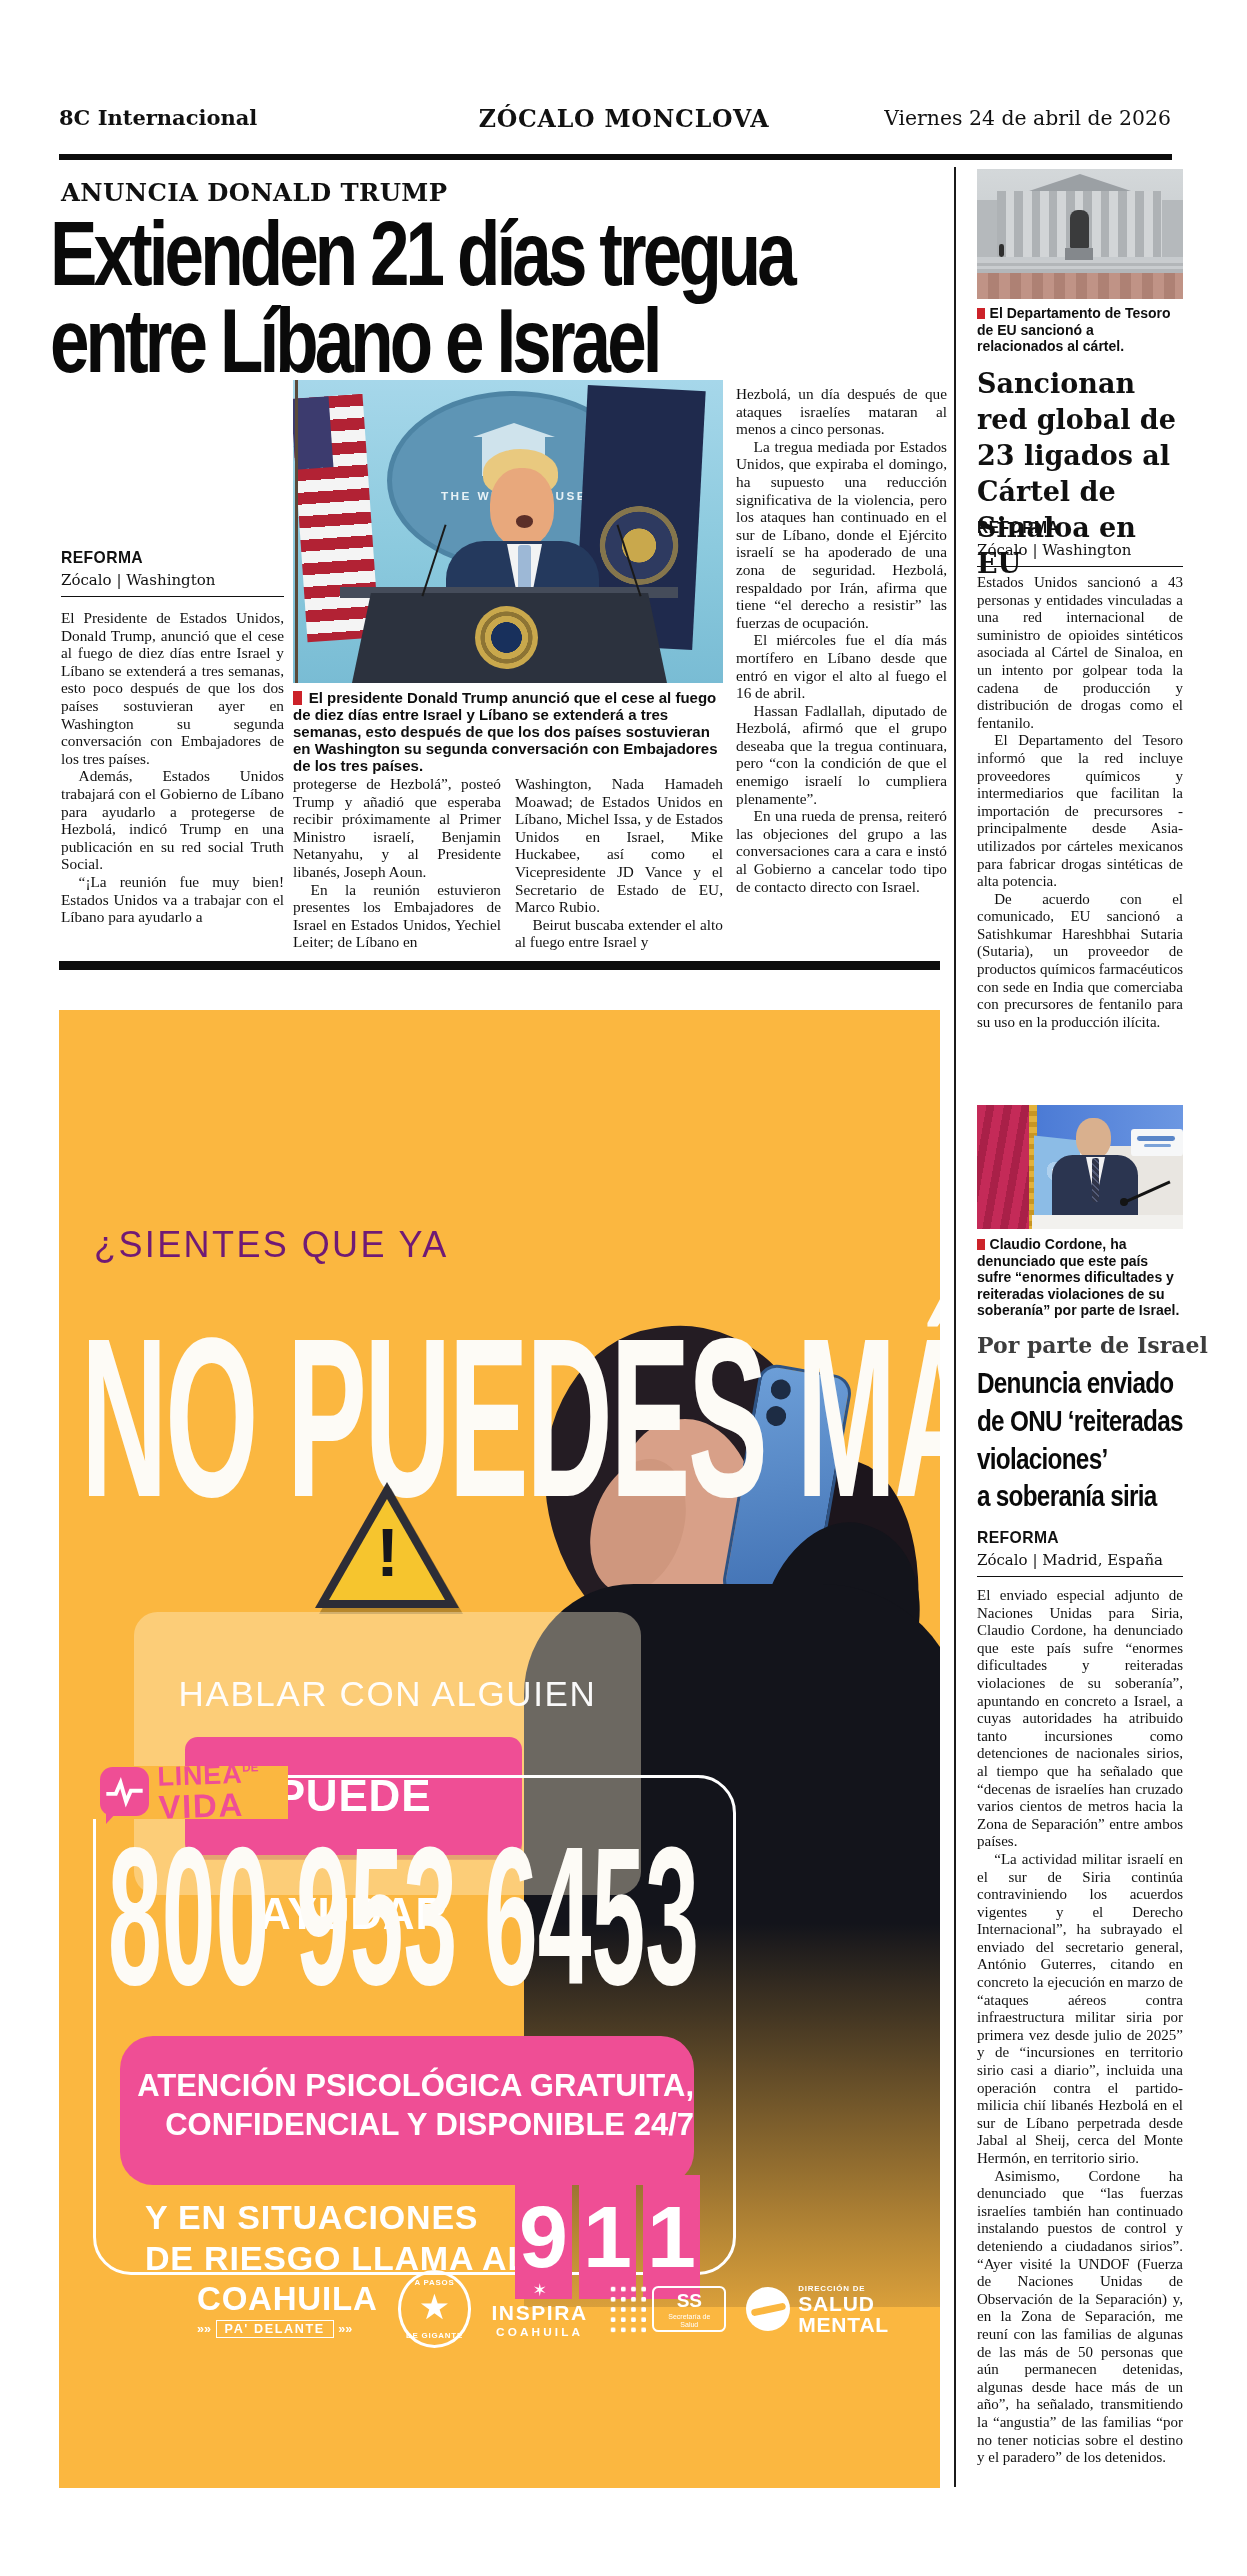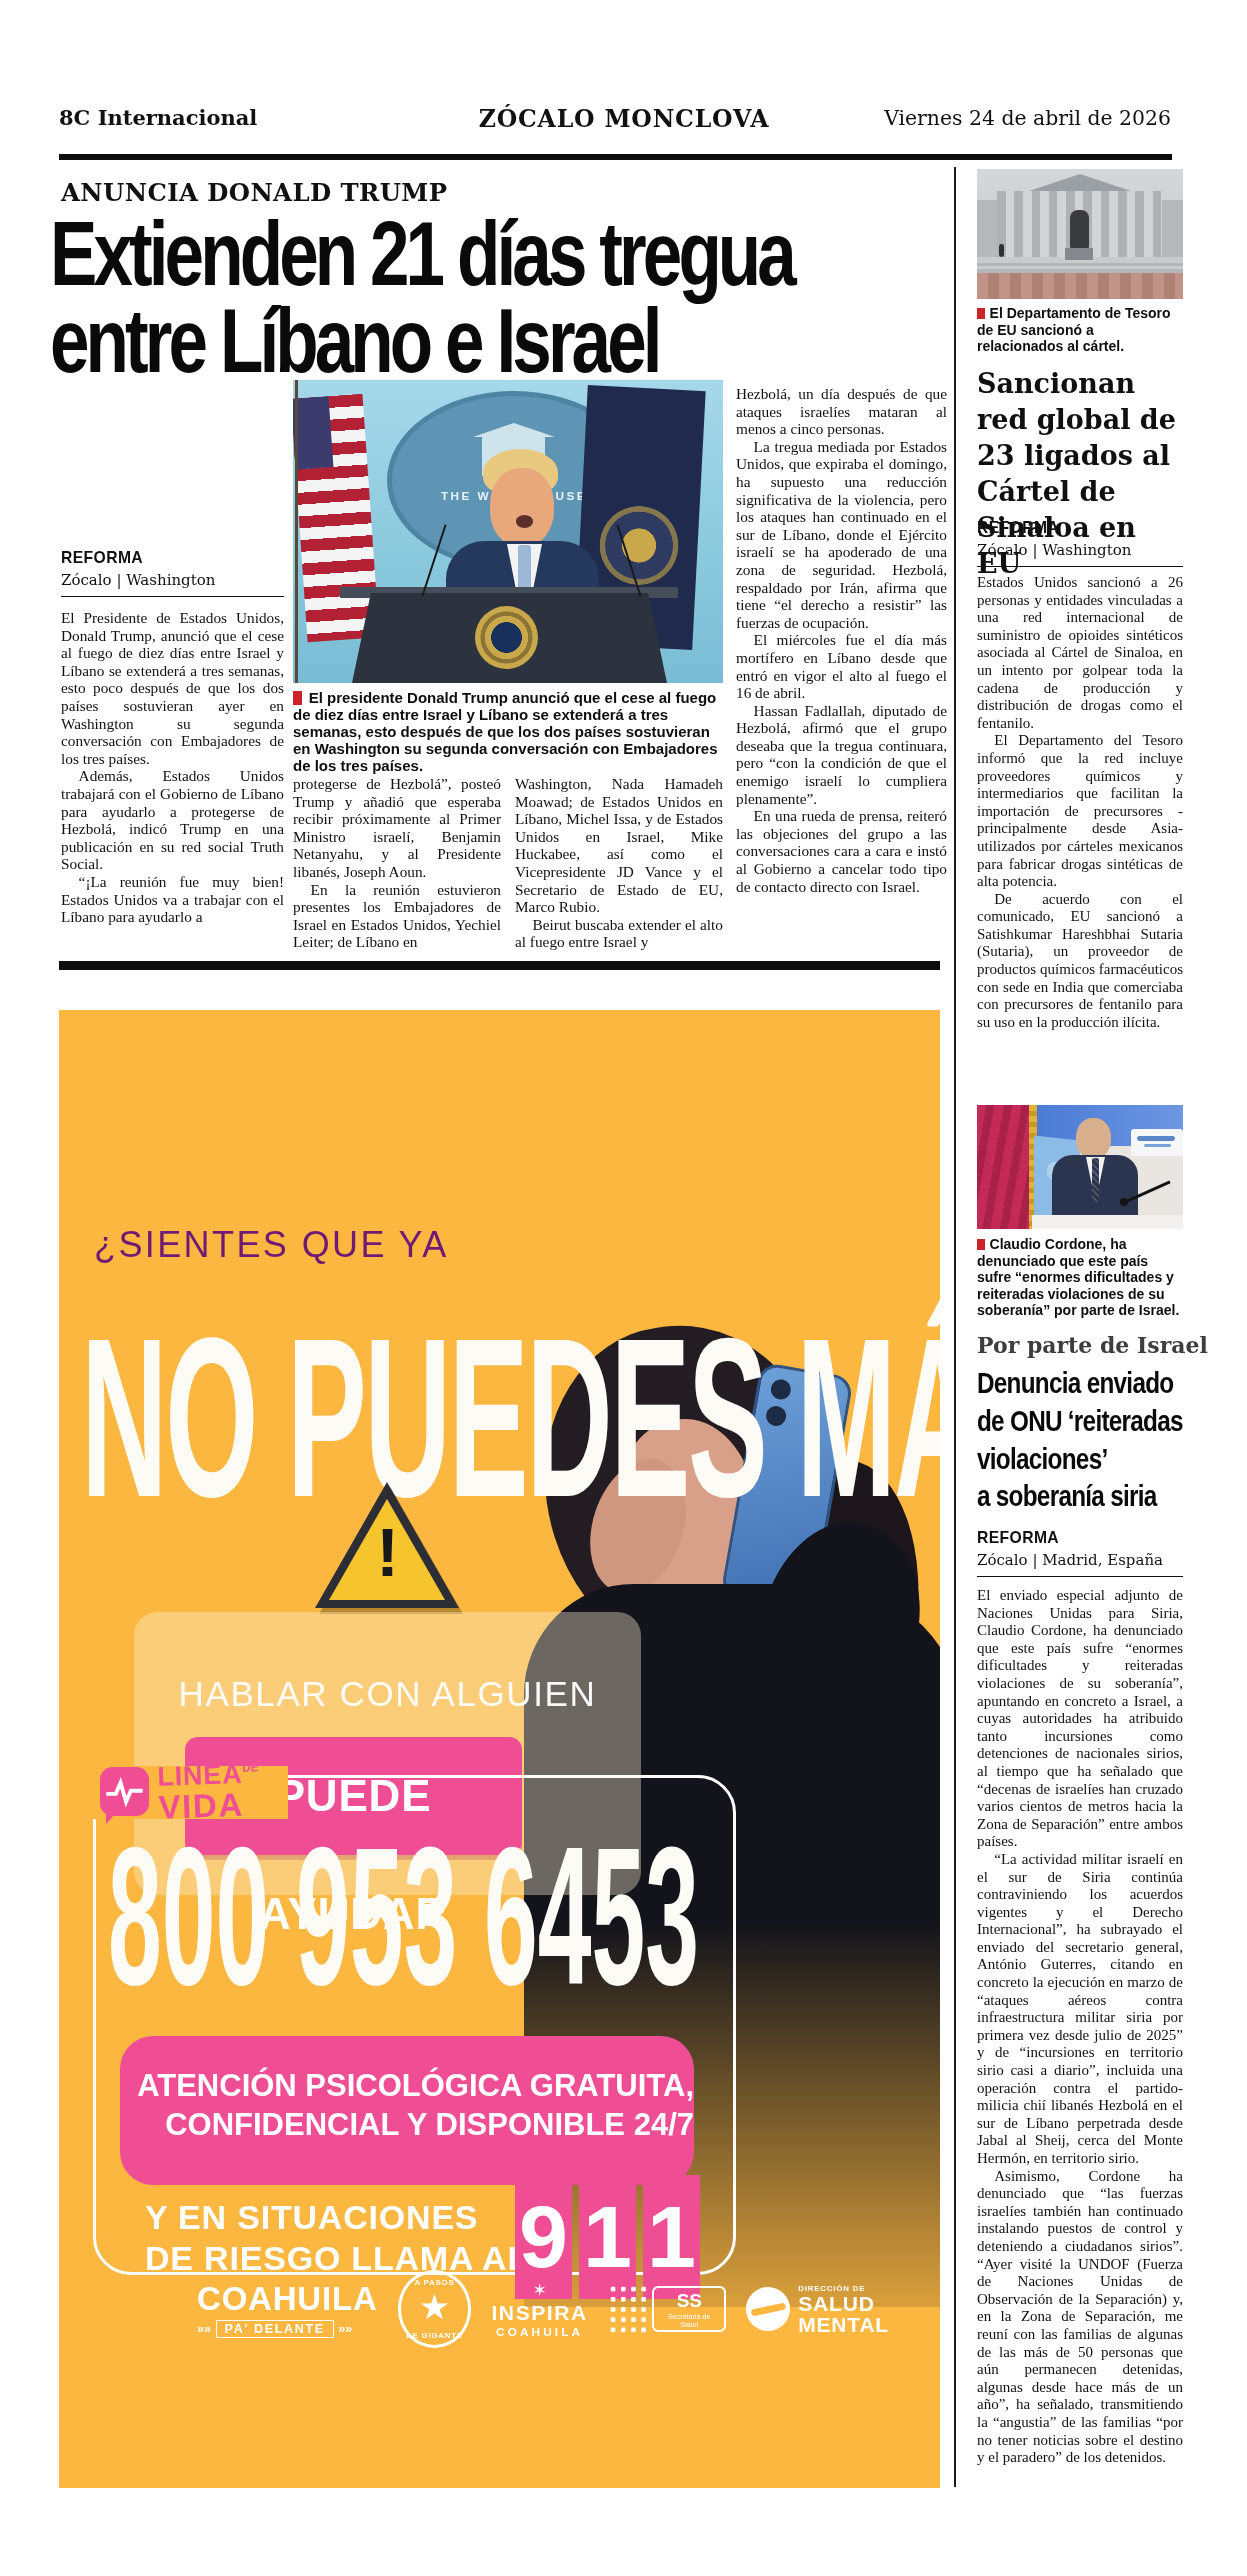--- a/index.html
+++ b/index.html
@@ -287,21 +287,21 @@
   <div class="abs caption rail-cap" style="left:977px;top:305px;">
     <span class="bullet sm"></span><span>El Departamento de Tesoro de EU sancionó a relacionados al cártel.</span>
   </div>
   <div class="abs rail-head1">Sancionan red global de 23 ligados al Cártel de Sinaloa en EU</div>
   <div class="abs" style="left:977px;top:519px;width:206px;">
     <div class="srcline">REFORMA</div>
     <div class="dateline">Zócalo | Washington</div>
     <div class="thinrule"></div>
   </div>
   <div class="abs bodycol rail-body" style="left:977px;top:574px;height:491px;">
-    <p class="first">Estados Unidos sancionó a 26 personas y entidades vinculadas a una red internacional de suministro de opioides sintéticos asociada al Cártel de Sinaloa, en un intento por golpear toda la cadena de producción y distribución de drogas como el fentanilo.</p>
+    <p class="first">Estados Unidos sancionó a 43 personas y entidades vinculadas a una red internacional de suministro de opioides sintéticos asociada al Cártel de Sinaloa, en un intento por golpear toda la cadena de producción y distribución de drogas como el fentanilo.</p>
     <p>El Departamento del Tesoro informó que la red incluye proveedores químicos y intermediarios que facilitan la importación de precursores -principalmente desde Asia- utilizados por cárteles mexicanos para fabricar drogas sintéticas de alta potencia.</p>
     <p>De acuerdo con el comunicado, EU sancionó a Satishkumar Hareshbhai Sutaria (Sutaria), un proveedor de productos químicos farmacéuticos con sede en India que comerciaba con precursores de fentanilo para su uso en la producción ilícita.</p>
   </div>
 
   <div class="abs cord">
     <div class="cd-blue"></div>
     <div class="cd-red"></div>
     <div class="cd-fringe"></div>
     <div class="cd-un">
         <div class="cd-unem"></div>

